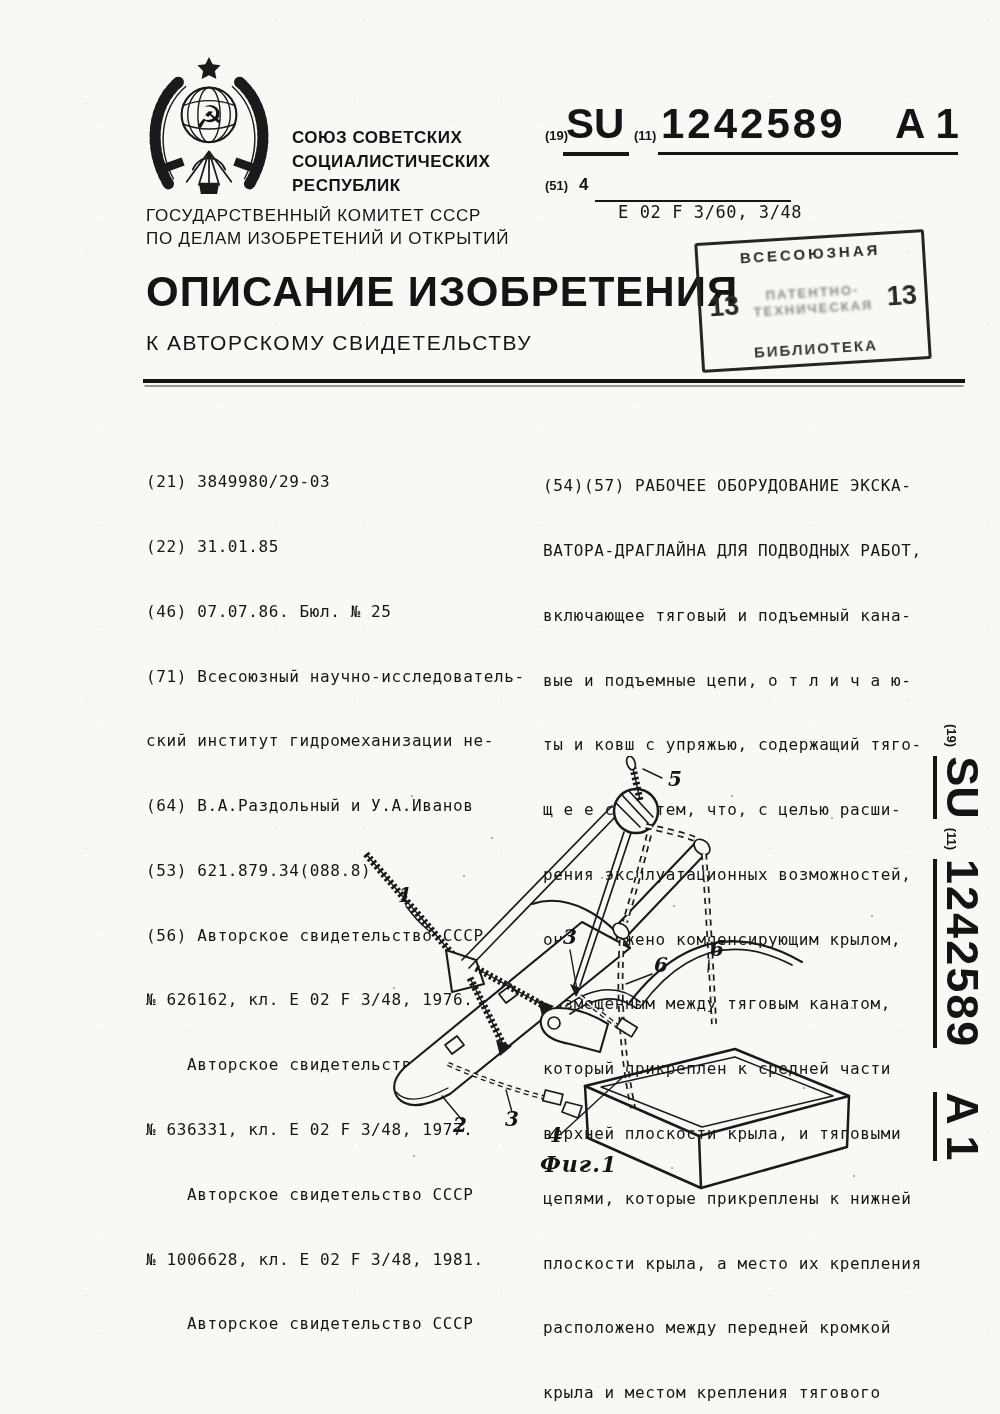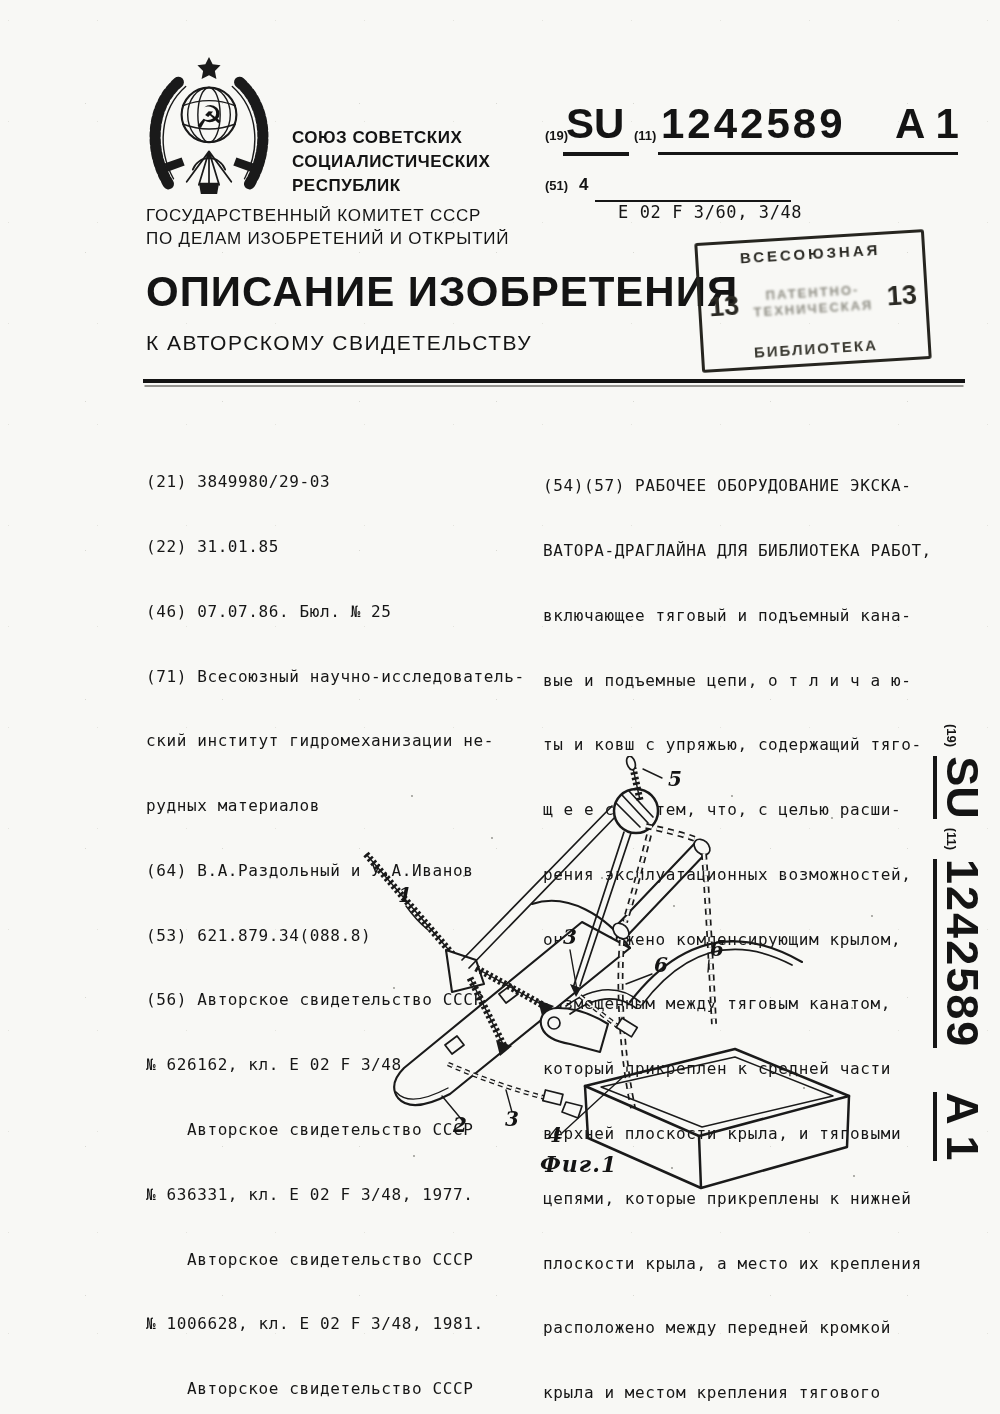--- a/index.html
+++ b/index.html
@@ -129,36 +129,35 @@
   </div>
 
   <div class="abs divider"></div>
 
   <div class="abs leftcol mono">
     <div>(21) 3849980/29-03</div>
     <div>(22) 31.01.85</div>
     <div>(46) 07.07.86. Бюл. № 25</div>
     <div>(71) Всесоюзный научно-исследователь-</div>
     <div>ский институт гидромеханизации не-</div>
-    <div>рудных материалов</div>
     <div>(64) В.А.Раздольный и У.А.Иванов</div>
     <div>(53) 621.879.34(088.8)</div>
     <div>(56) Авторское свидетельство СССР</div>
     <div>№ 626162, кл. Е 02 F 3/48, 1976.</div>
     <div>    Авторское свидетельство СССР</div>
     <div>№ 636331, кл. Е 02 F 3/48, 1977.</div>
     <div>    Авторское свидетельство СССР</div>
     <div>№ 1006628, кл. Е 02 F 3/48, 1981.</div>
     <div>    Авторское свидетельство СССР</div>
     
   </div>
 
   <div class="abs rightcol mono">
     <div>(54)(57) РАБОЧЕЕ ОБОРУДОВАНИЕ ЭКСКА-</div>
-    <div>ВАТОРА-ДРАГЛАЙНА ДЛЯ БИБЛИОТЕКА РАБОТ,</div>
+    <div>ВАТОРА-ДРАГЛАЙНА ДЛЯ ПОДВОДНЫХ РАБОТ,</div>
     <div>включающее тяговый и подъемный кана-</div>
     <div>вые и подъемные цепи, о т л и ч а ю-</div>
     <div>ты и ковш с упряжью, содержащий тяго-</div>
     <div>щ е е с я  тем, что, с целью расши-</div>
     <div>рения эксплуатационных возможностей,</div>
     <div>оно снабжено компенсирующим крылом,</div>
     <div>размещенным между тяговым канатом,</div>
     <div>который прикреплен к средней части</div>
     <div>верхней плоскости крыла, и тяговыми</div>
     <div>цепями, которые прикреплены к нижней</div>

